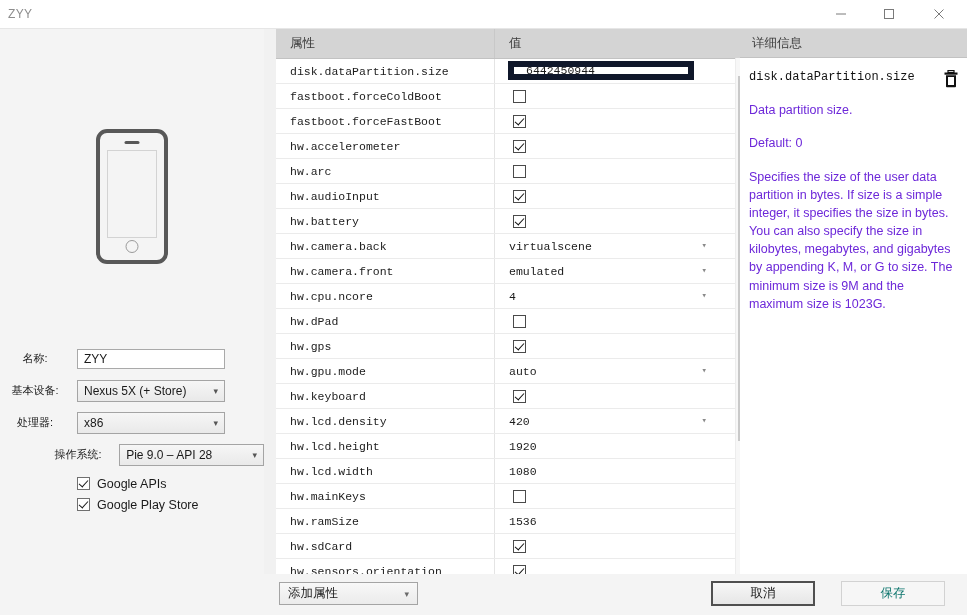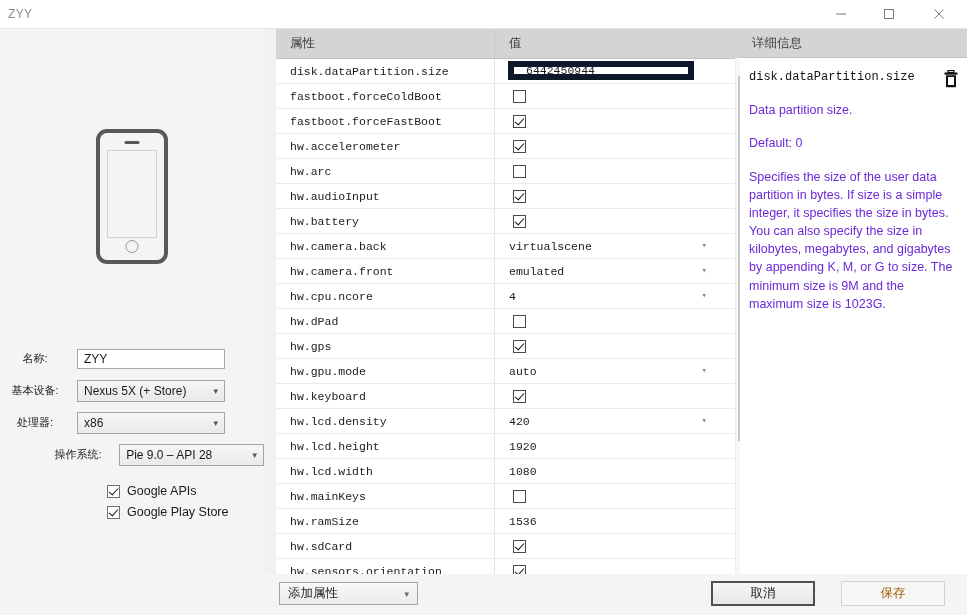--- a/index.html
+++ b/index.html
@@ -148,22 +148,22 @@
   .combo-arrow {
     position: absolute;
     right: 6px; top: 50%;
     transform: translateY(-50%);
     color: #555;
     font-size: 9px;
     line-height: 1;
   }
   .cb-row {
     display: flex;
-    align-items: flex-end;
-    margin-left: 107px;
+    align-items: flex-start;
+    margin-left: 77px;
     height: 21px;
   }
   .cbox {
     width: 13px; height: 13px;
     border: 1px solid #6f6f6f;
     background: #fff;
     box-sizing: border-box;
     position: relative;
     margin-right: 7px;
     flex: none;
@@ -395,21 +395,21 @@
   .btn-cancel {
     right: 152px;
     border: 2px solid #4f4f4f;
     background: linear-gradient(#f7f7f7, #e6e6e6);
     color: #141414;
   }
   .btn-save {
     right: 22px;
     border: 1px solid #d2d2d2;
     background: #f6f6f6;
-    color: #a16207;
+    color: #0f766e;
   }
 </style>
 </head>
 <body>
 
 <div class="window">
 
   <div class="titlebar">
     <div class="titlebar-title" style="left:8px;">ZYY</div>
     <div class="winbtn" id="btn-min">

